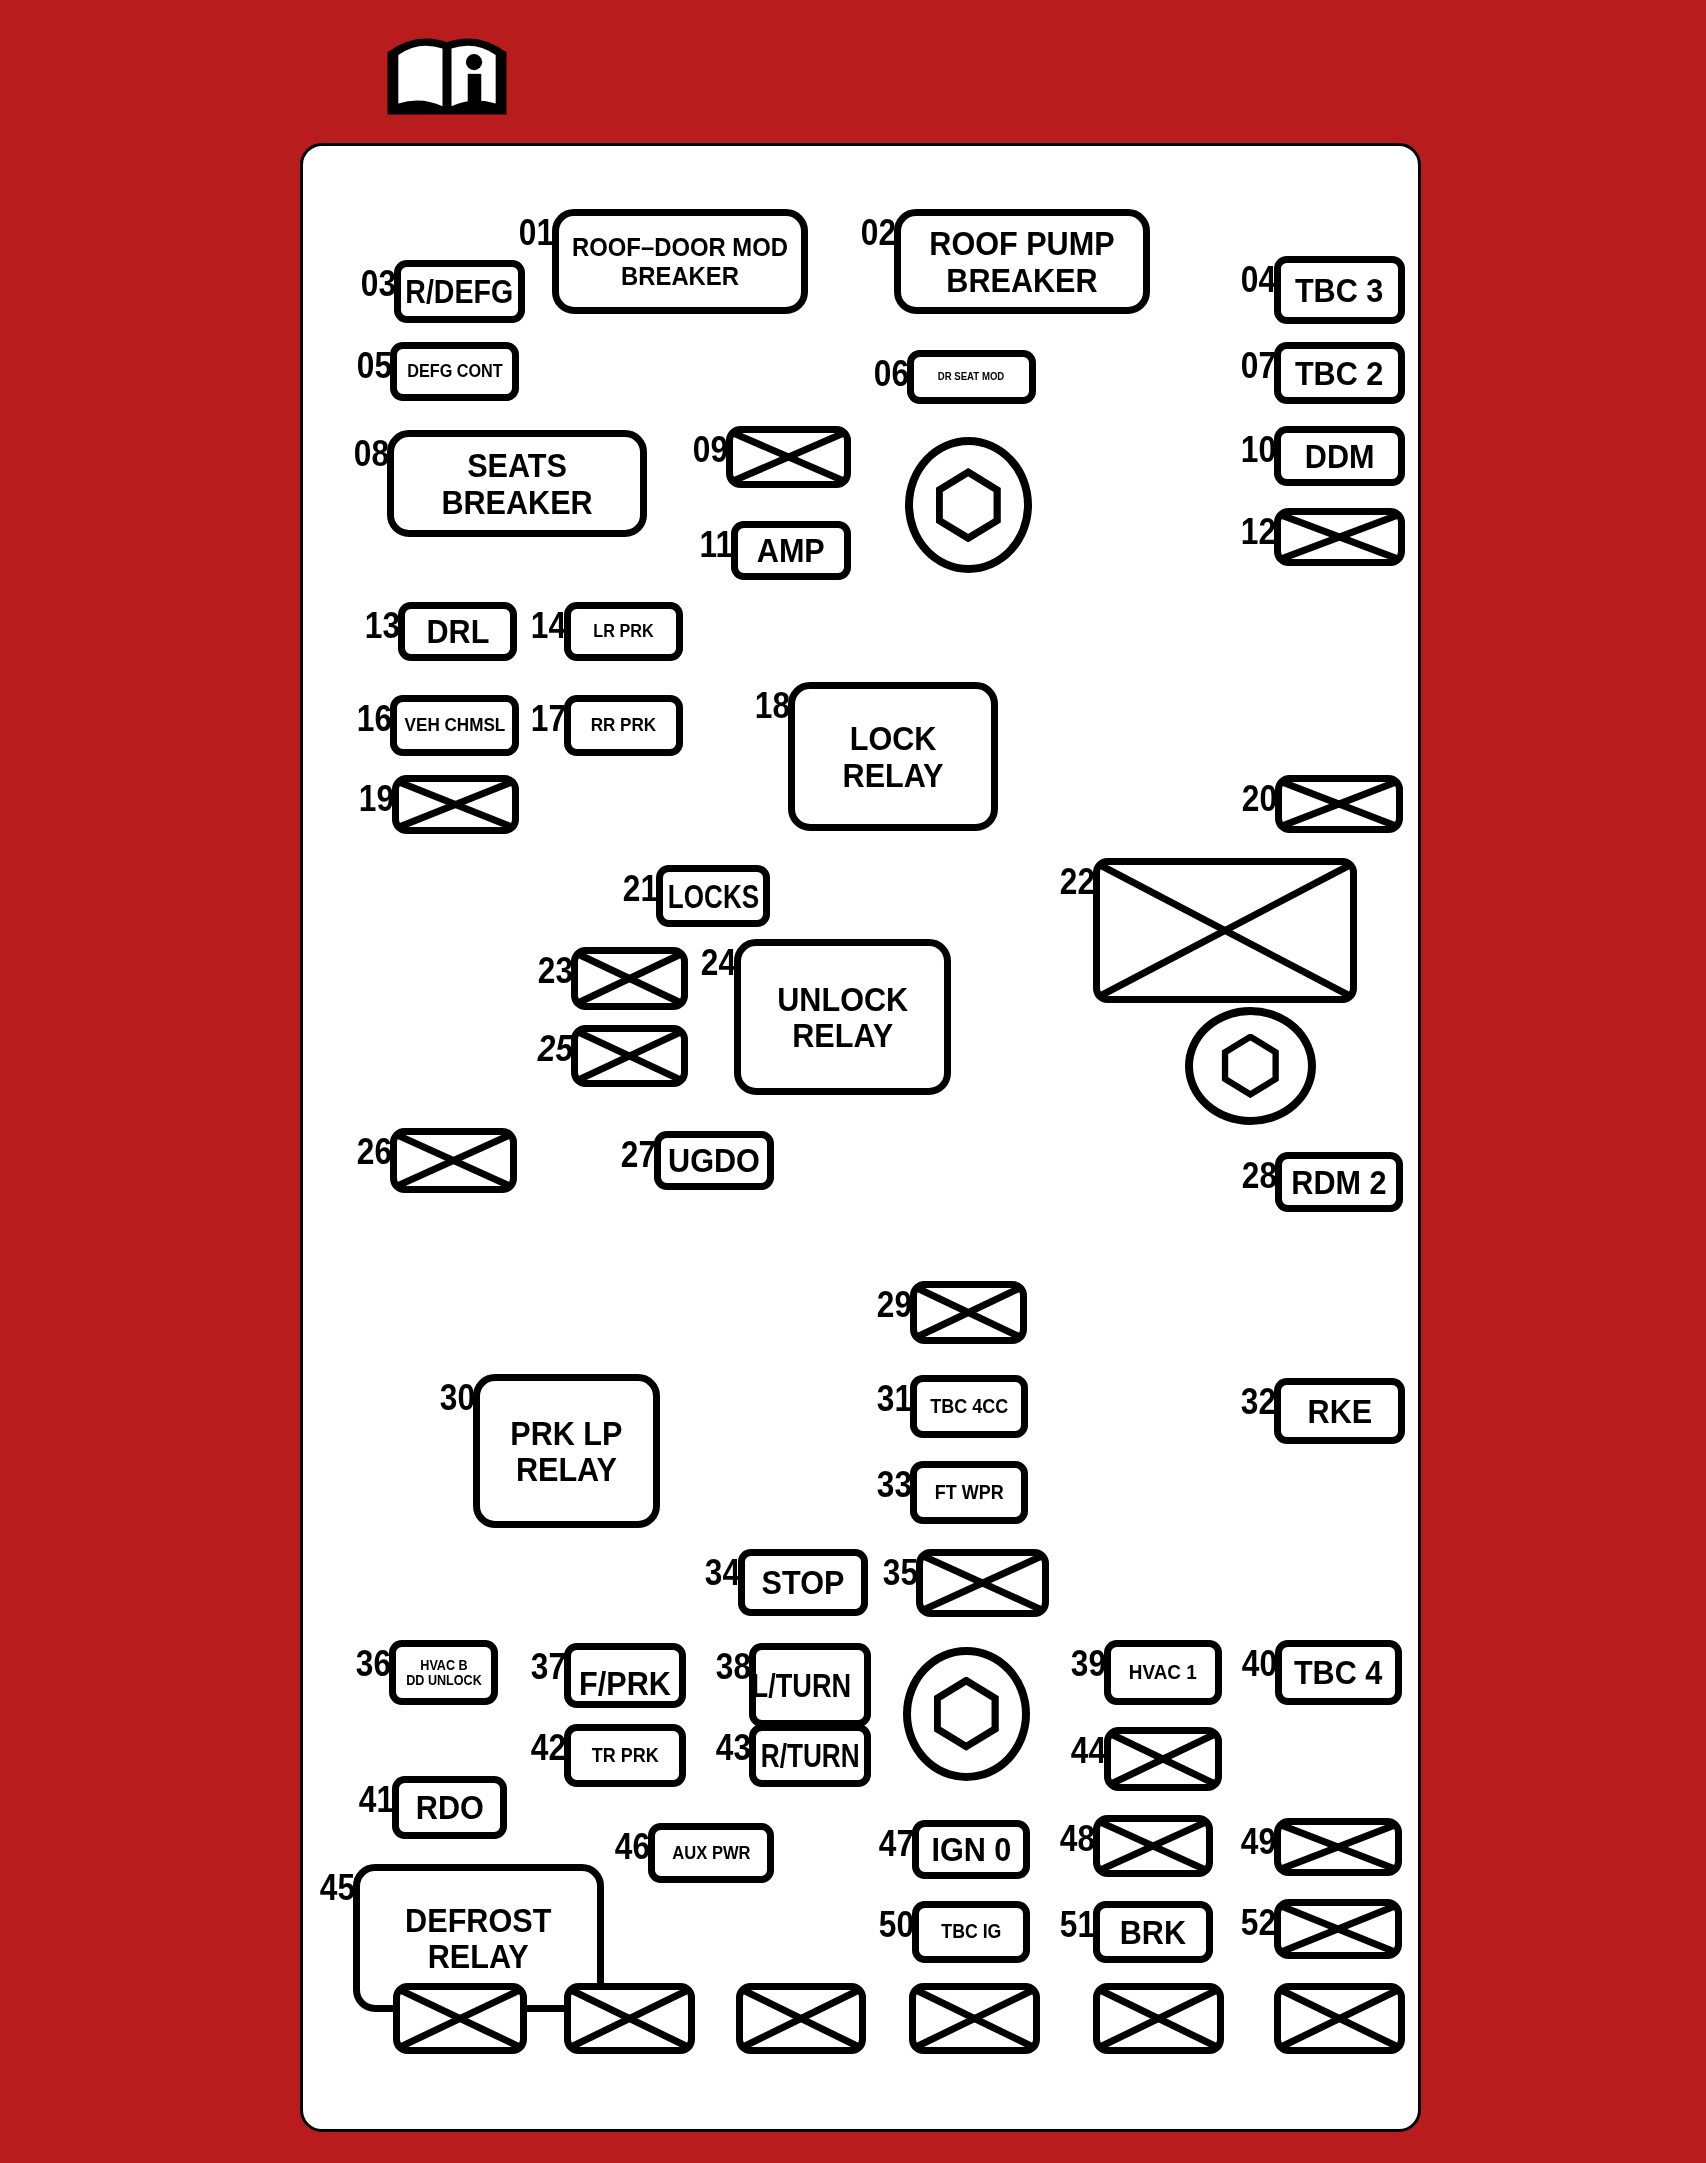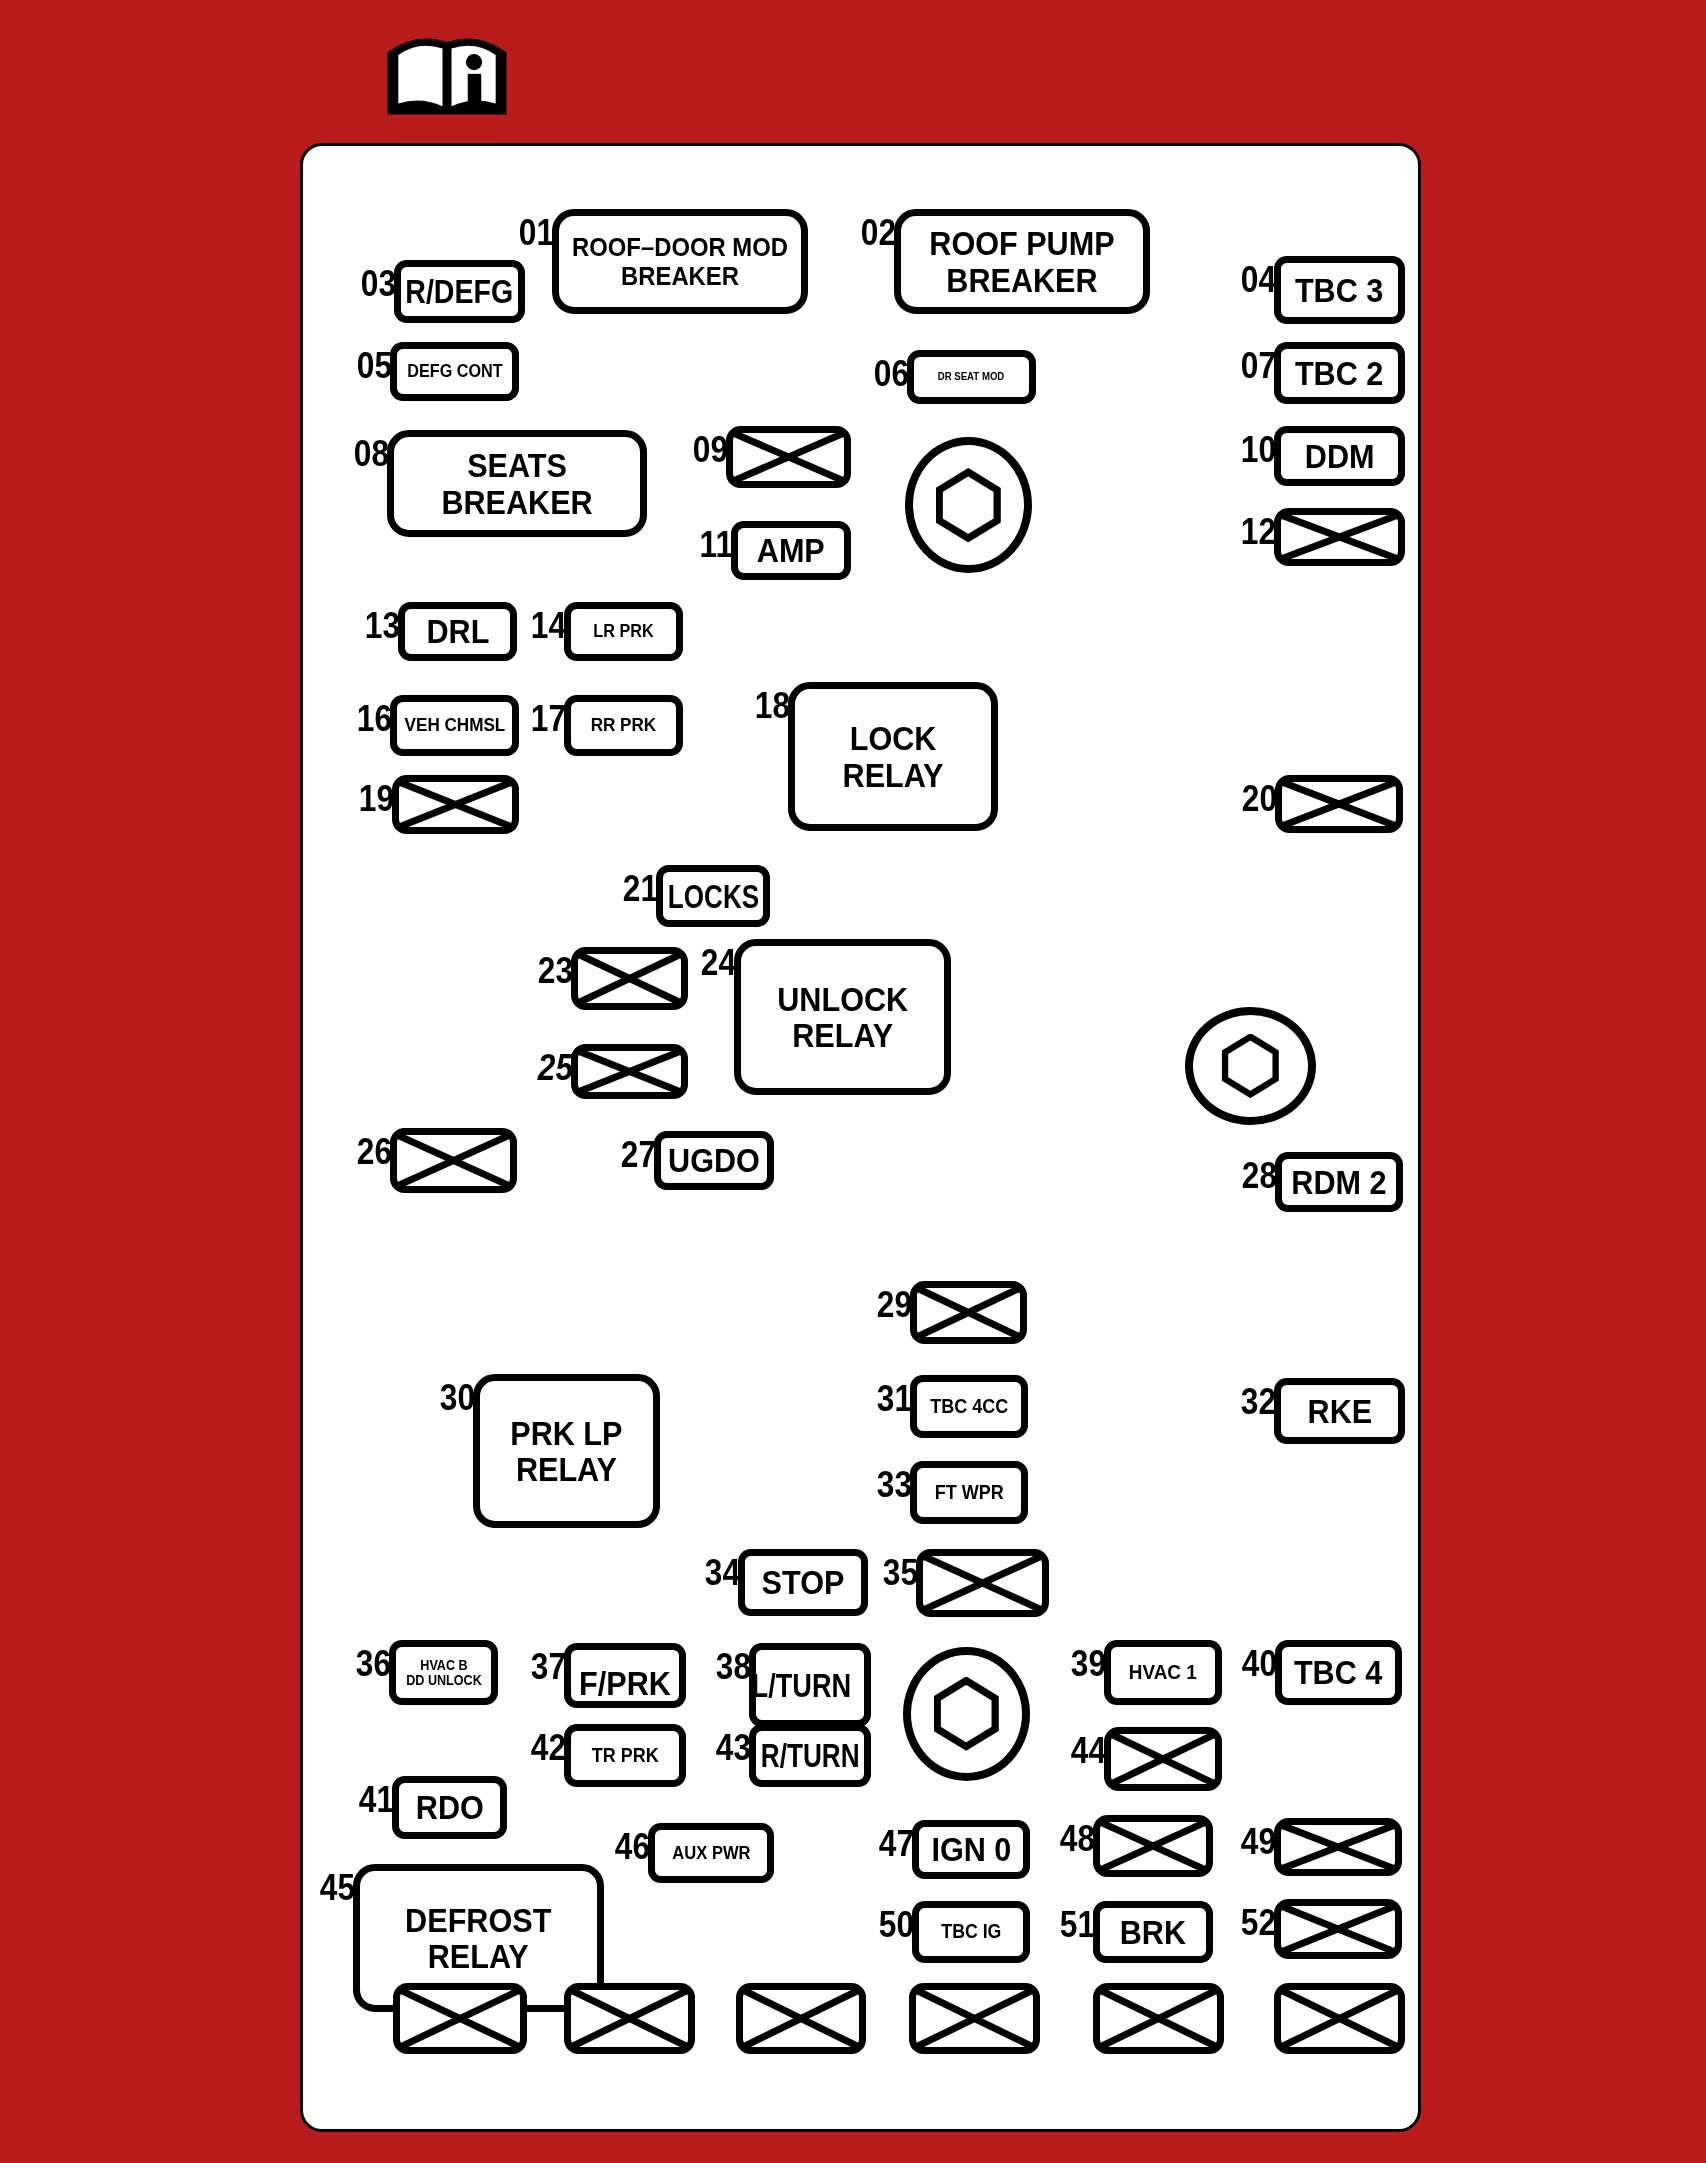--- a/index.html
+++ b/index.html
@@ -126,33 +126,40 @@
         <span class="num">20</span>
         <svg class="xmark" viewBox="0 0 100 100" preserveAspectRatio="none">
           <line x1="0" y1="0" x2="100" y2="100" stroke="#000" stroke-width="7" vector-effect="non-scaling-stroke"></line>
           <line x1="100" y1="0" x2="0" y2="100" stroke="#000" stroke-width="7" vector-effect="non-scaling-stroke"></line>
         </svg>
       </div>
       <div class="box kind-fuse" style="left: 353px; top: 719px; width: 114px; height: 62px;">
         <span class="num">21</span>
         <span class="lbl" style="transform: scaleX(0.766917);">LOCKS</span>
       </div>
+      <div class="box kind-empty" style="left: 790px; top: 712px; width: 264px; height: 145px;">
+        <span class="num">22</span>
+        <svg class="xmark" viewBox="0 0 100 100" preserveAspectRatio="none">
+          <line x1="0" y1="0" x2="100" y2="100" stroke="#000" stroke-width="7" vector-effect="non-scaling-stroke"></line>
+          <line x1="100" y1="0" x2="0" y2="100" stroke="#000" stroke-width="7" vector-effect="non-scaling-stroke"></line>
+        </svg>
+      </div>
       <div class="box kind-empty" style="left: 268px; top: 801px; width: 117px; height: 63px;">
         <span class="num">23</span>
         <svg class="xmark" viewBox="0 0 100 100" preserveAspectRatio="none">
           <line x1="0" y1="0" x2="100" y2="100" stroke="#000" stroke-width="7" vector-effect="non-scaling-stroke"></line>
           <line x1="100" y1="0" x2="0" y2="100" stroke="#000" stroke-width="7" vector-effect="non-scaling-stroke"></line>
         </svg>
       </div>
       <div class="box kind-relay" style="left: 431px; top: 793px; width: 217px; height: 156px;">
         <span class="num">24</span>
         <span class="lbl" style="transform: scaleX(0.9);">UNLOCK
 RELAY</span>
       </div>
-      <div class="box kind-empty" style="left: 268px; top: 898px; width: 117px; height: 55px; font-style: italic;">
+      <div class="box kind-empty" style="left: 268px; top: 879px; width: 117px; height: 62px; font-style: italic;">
         <span class="num">25</span>
         <svg class="xmark" viewBox="0 0 100 100" preserveAspectRatio="none">
           <line x1="0" y1="0" x2="100" y2="100" stroke="#000" stroke-width="7" vector-effect="non-scaling-stroke"></line>
           <line x1="100" y1="0" x2="0" y2="100" stroke="#000" stroke-width="7" vector-effect="non-scaling-stroke"></line>
         </svg>
       </div>
       <div class="box kind-bolt" style="left: 882px; top: 861px; width: 131px; height: 118px;">
         <svg class="hex" viewBox="0 0 80 90">
           <polygon points="40,4 76,26 76,64 40,86 4,64 4,26" fill="none" stroke="#000" stroke-width="9"></polygon>
         </svg>

